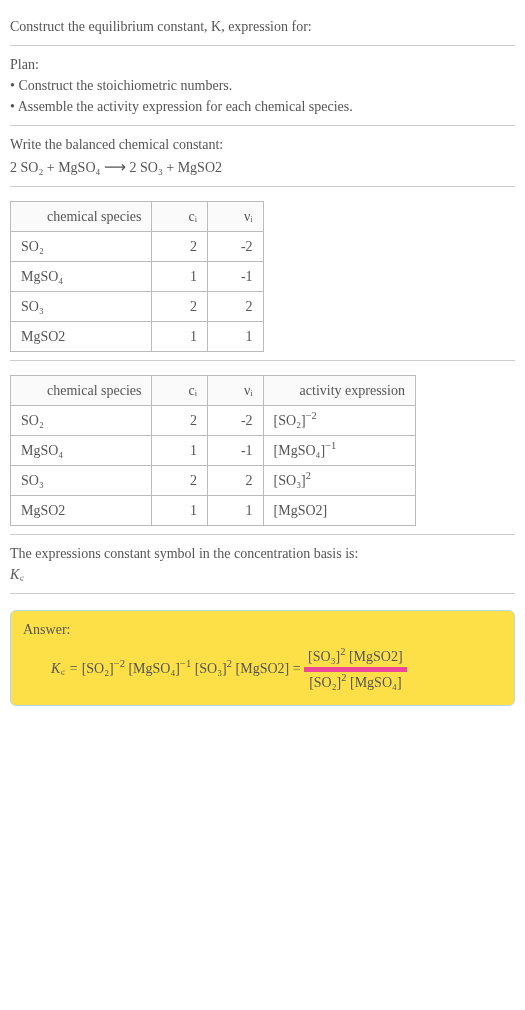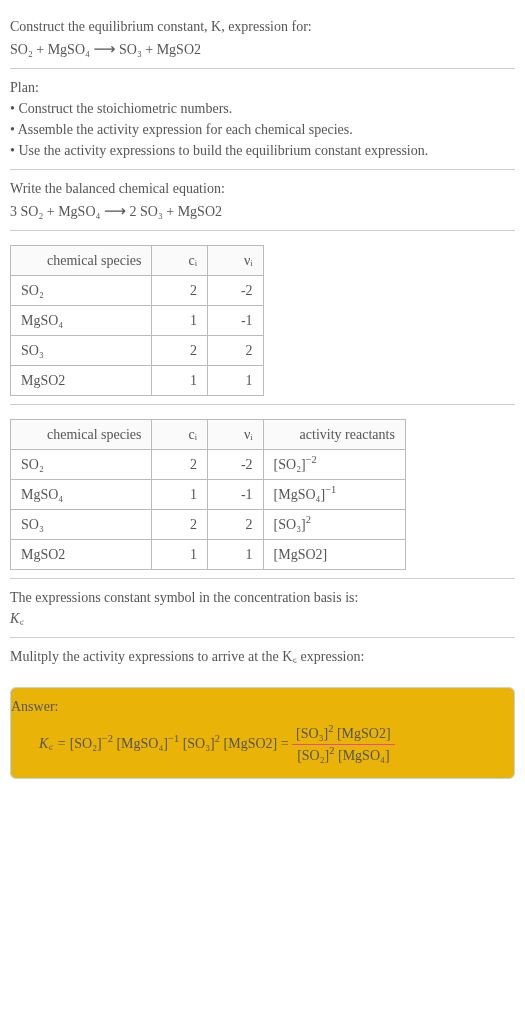--- a/index.html
+++ b/index.html
@@ -30,72 +30,66 @@
     padding: 4px 10px;
     text-align: left;
     font-weight: normal;
   }
   th {
     background: #fafafa;
     padding-left: 36px;
   }
   td.num { text-align: right; }
   .answer-box {
-    background: #eab308;
+    background: #fde047;
     border: 1px solid #b8d8ec;
     border-radius: 6px;
-    padding: 8px 12px 12px 0;
-    margin-top: 20px;
+    padding: 8px 12px 12px 12px;
+    margin-top: 8px;
   }
   .answer-label {
     margin-bottom: 6px;
   }
   .frac {
     display: inline-block;
     vertical-align: middle;
     text-align: center;
   }
-  .frac .num { display: block; border-bottom: 1px solid #ec4899; padding: 0 4px; text-align: right; }
+  .frac .num { display: block; border-bottom: 5px solid #ec4899; padding: 0 4px; text-align: right; }
   .frac .den { display: block; padding: 0 4px; }
   sub, sup {
     font-size: 0.75em;
     line-height: 0;
   }
   .K { font-style: italic; }
   .arrow { font-size: 1.1em; }
   .eq-line { white-space: nowrap; }
   .indent { padding-left: 28px; }
 </style>
 </head>
 <body>
 
 <div class="section">
   <div>
     <span>Construct the equilibrium constant, K, expression for:</span>
   </div>
-  <div class="eq-line">
-    <span>SO₂ + MgSO₄</span>
-    <span class="arrow">⟶</span>
-    <span>SO₃ + MgSO2</span>
-  </div>
 </div>
 <hr>
 
 <div class="section">
   <div>Plan:</div>
   <div>• Construct the stoichiometric numbers.</div>
   <div>• Assemble the activity expression for each chemical species.</div>
-  <div>• Use the activity expressions to build the equilibrium constant expression.</div>
-</div>
-<hr>
-
-<div class="section">
-  <div>Write the balanced chemical equation:</div>
+</div>
+<hr>
+
+<div class="section">
+  <div>Write the balanced chemical constant:</div>
   <div class="eq-line">
-    <span>3 SO₂ + MgSO₄</span>
+    <span>2 SO₂ + MgSO₄</span>
     <span class="arrow">⟶</span>
     <span>2 SO₃ + MgSO2</span>
   </div>
 </div>
 <hr>
 
 <div class="section">
   <table>
     <tbody>
         <tr>
@@ -128,21 +122,21 @@
 </div>
 <hr>
 
 <div class="section">
   <table>
     <tbody>
         <tr>
       <th>chemical species</th>
       <th>cᵢ</th>
       <th>νᵢ</th>
-      <th>activity reactants</th>
+      <th>activity expression</th>
     </tr>
     <tr>
       <td>SO₂</td>
       <td class="num">2</td>
       <td class="num">-2</td>
       <td>
         <span>[SO₂]</span><sup>−2</sup>
       </td>
     </tr>
     <tr>
@@ -174,21 +168,20 @@
 </div>
 <hr>
 
 <div class="section">
   <div>The expressions constant symbol in the concentration basis is:</div>
   <div class="K">K꜀</div>
 </div>
 <hr>
 
 <div class="section">
-  <div>Mulitply the activity expressions to arrive at the K꜀ expression:</div>
   <div class="answer-box">
     <div class="answer-label">Answer:</div>
     <div class="eq-line indent">
       <span class="K">K꜀ = </span>
       <span><span>[SO₂]</span><sup>−2</sup></span>
       <span><span>[MgSO₄]</span><sup>−1</sup></span>
       <span><span>[SO₃]</span><sup>2</sup></span>
       <span><span>[MgSO2]</span><sup></sup></span>
       <span> = </span>
       <span class="frac">

